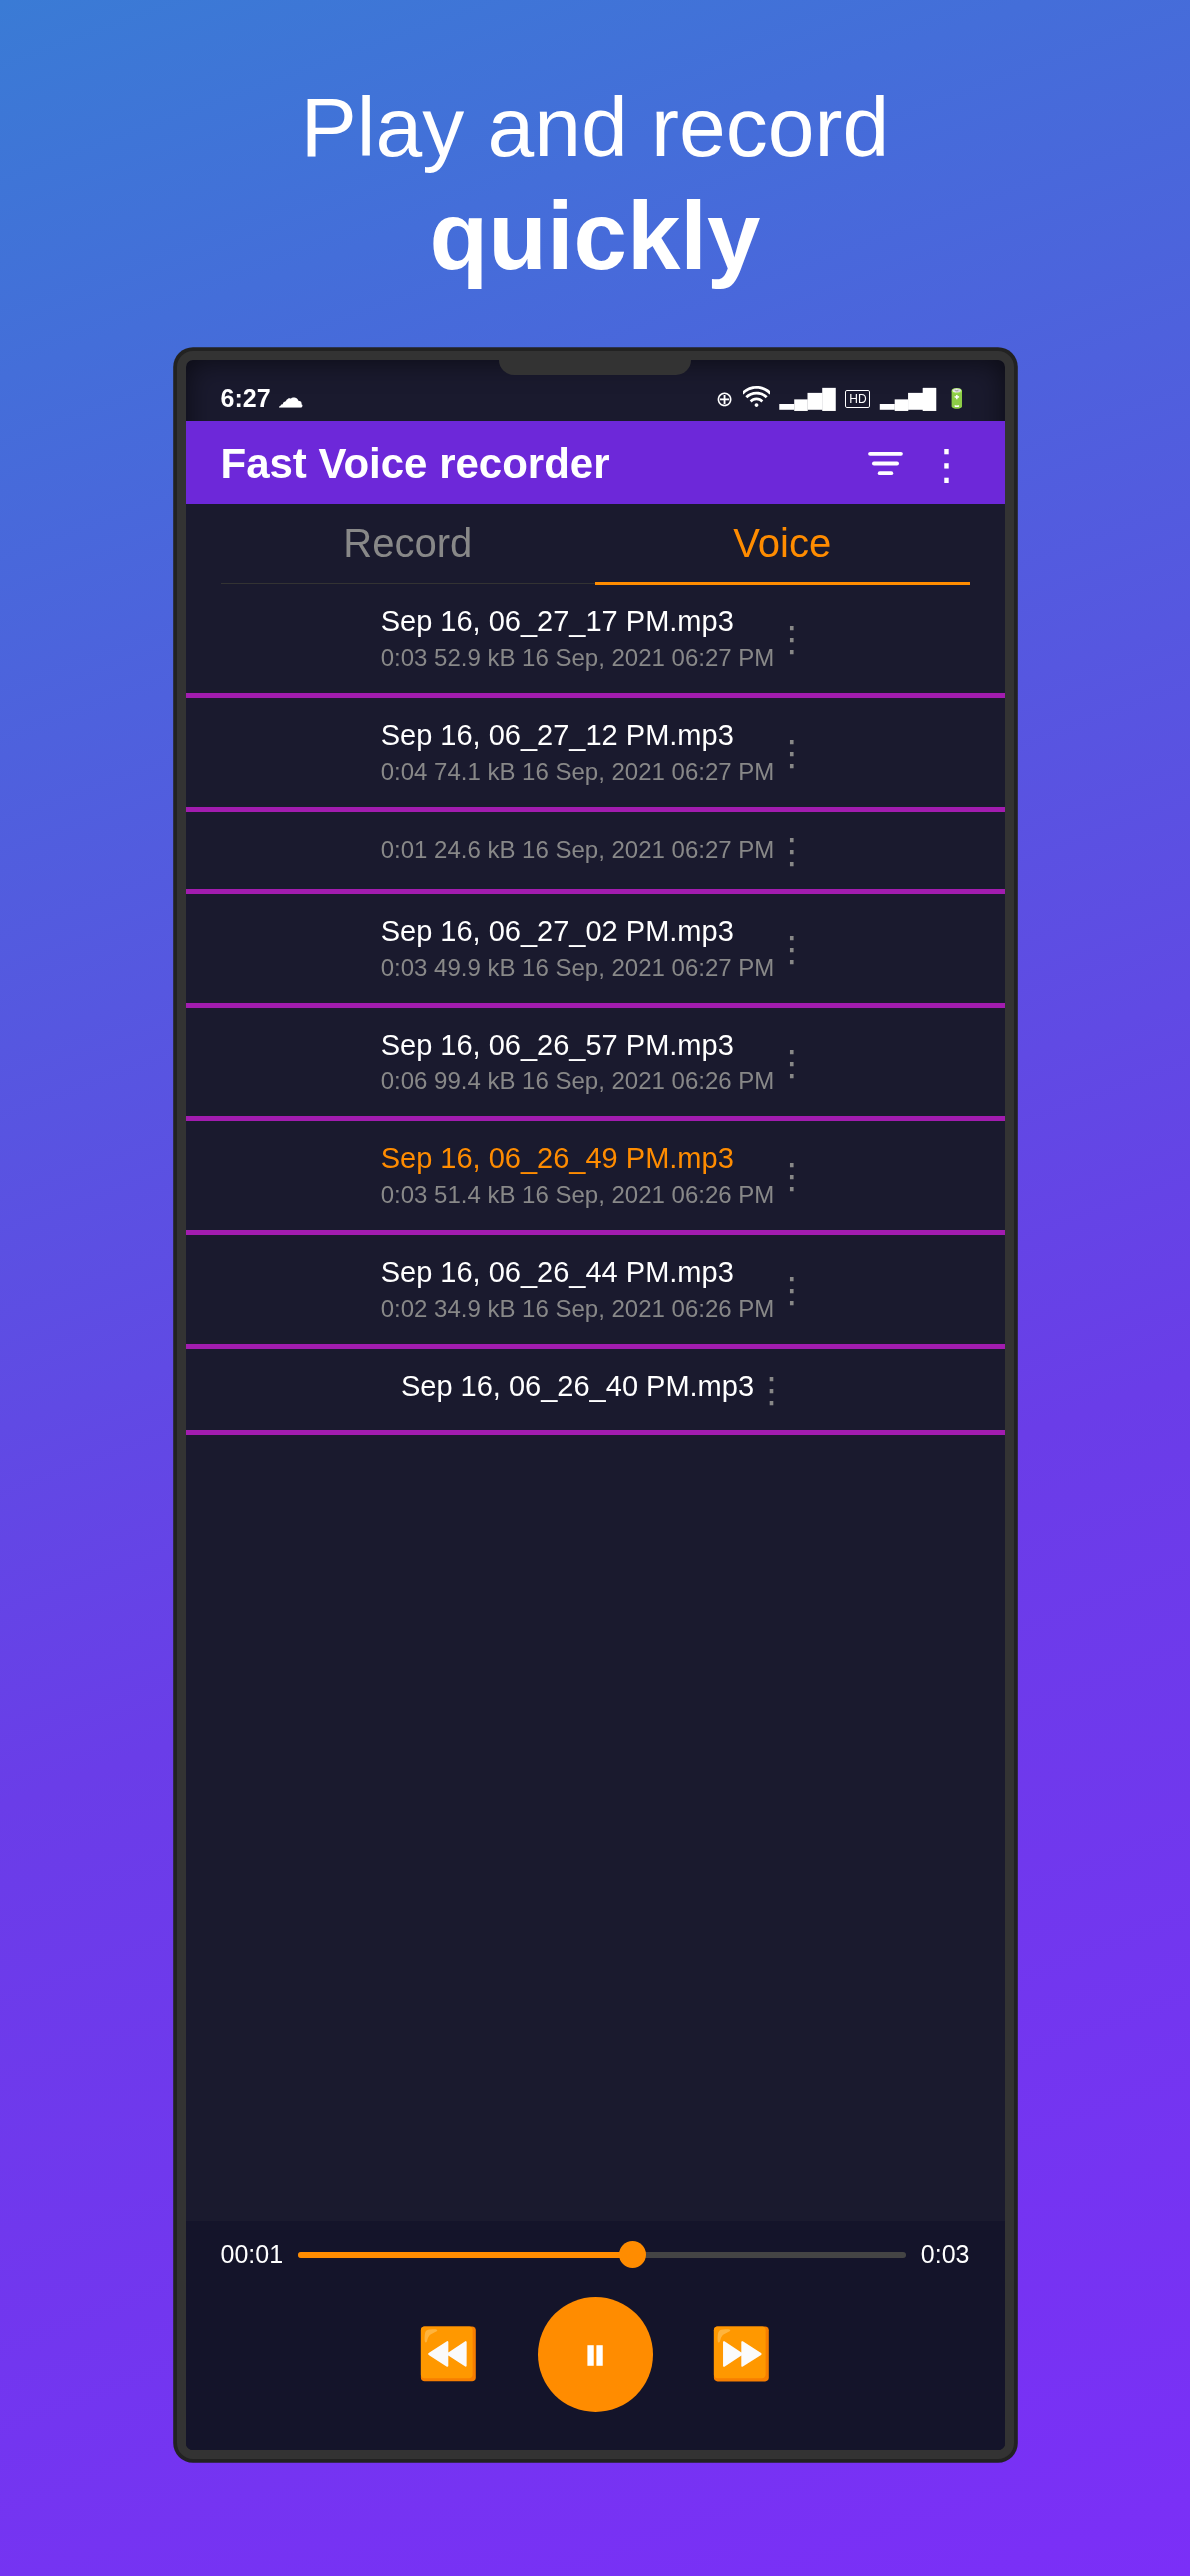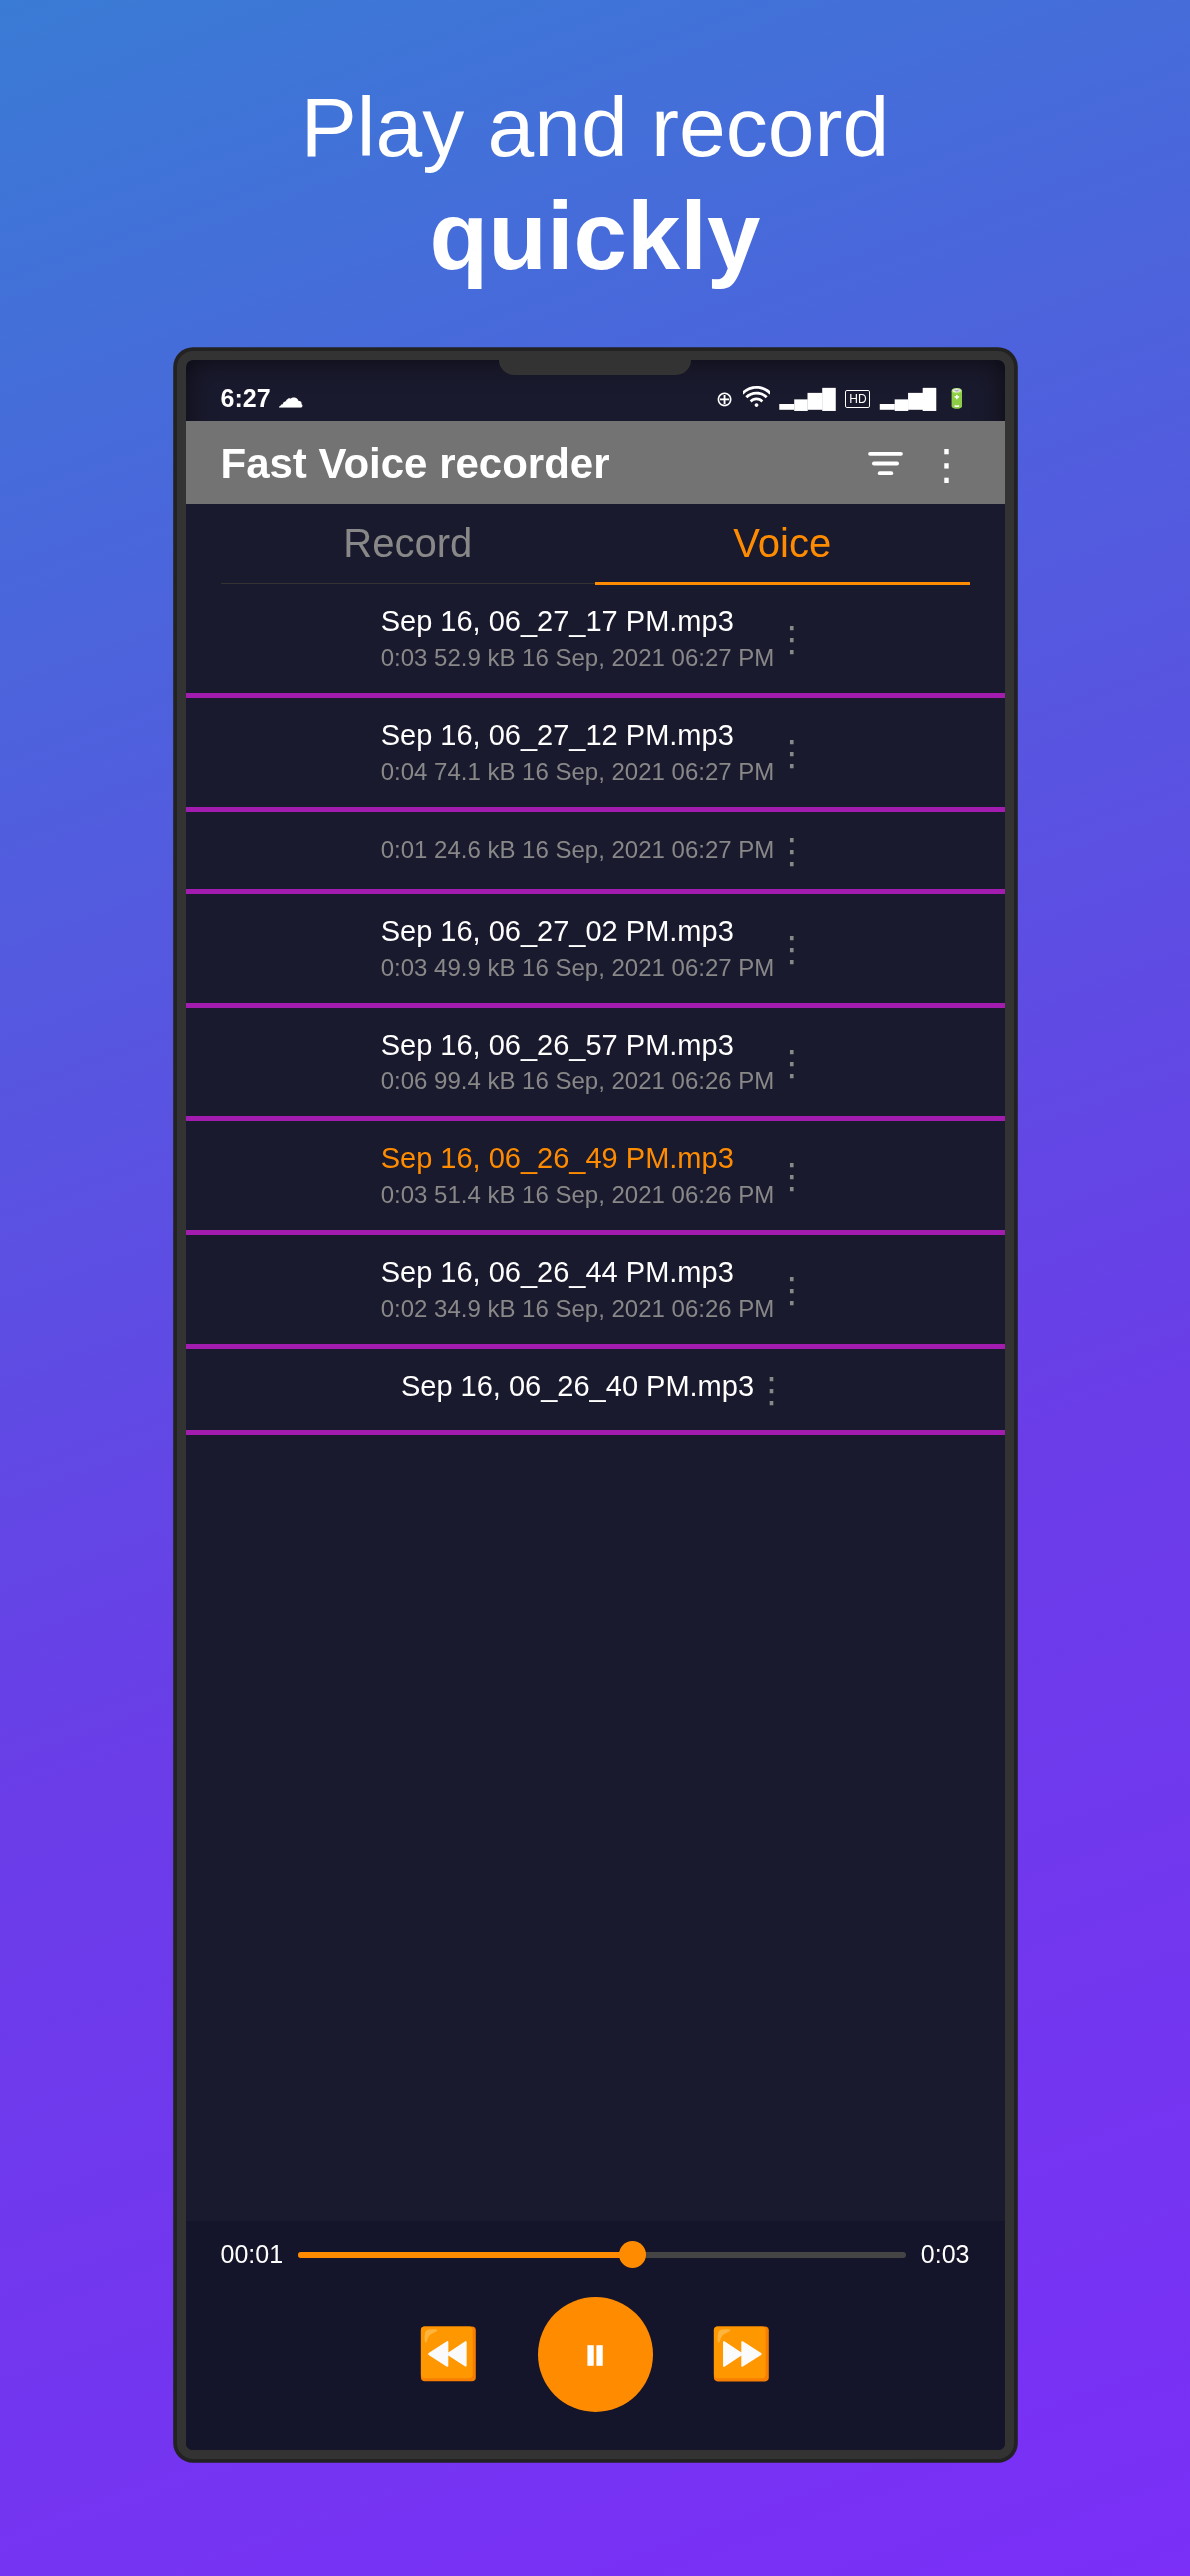--- a/index.html
+++ b/index.html
@@ -74,21 +74,21 @@
       display: flex;
       flex-direction: column;
       overflow: hidden;
     }
 
     .app-header {
       display: flex;
       justify-content: space-between;
       align-items: center;
       padding: 19px 35px 15.3px 35px;
-      background: #737373;
+      background: #6d28d9;
     }
     .app-title {
       color: white;
       font-size: 42px;
       font-weight: 700;
     }
     .header-icons {
       display: flex;
       gap: 23px;
       align-items: center;

